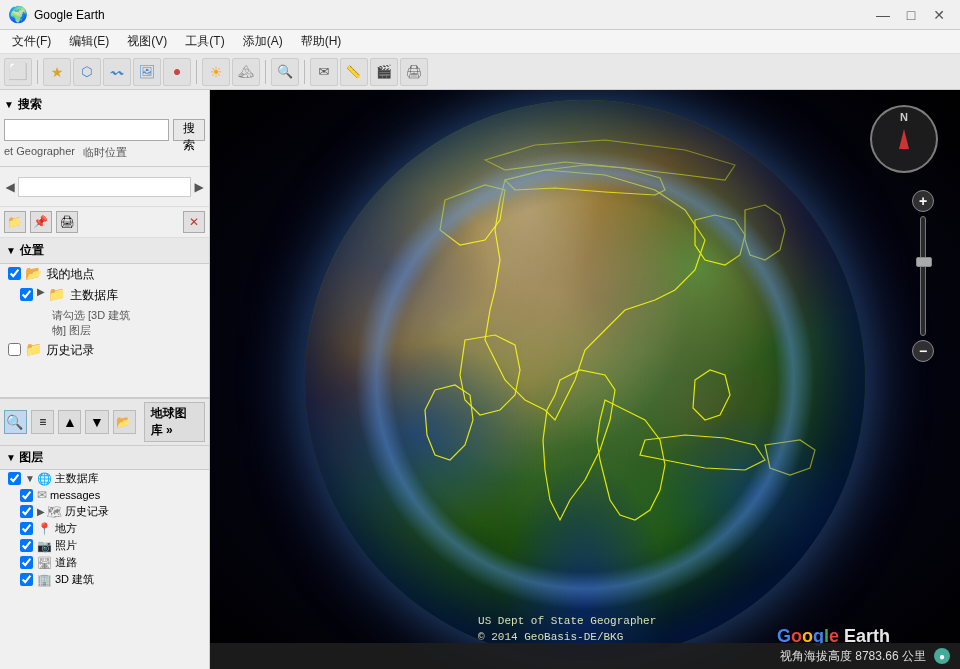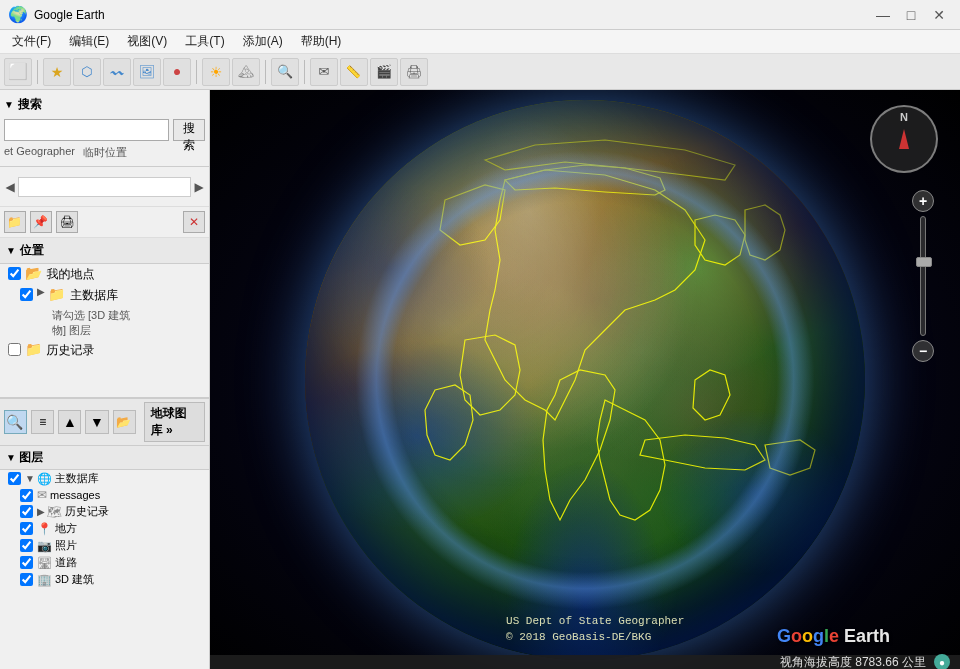--- a/index.html
+++ b/index.html
@@ -248,35 +248,34 @@
       width: 16px; height: 10px; background: #aaa; border: 1px solid #888;
       border-radius: 2px; position: absolute; left: -5px; top: 40px; cursor: pointer;
     }
 
     
     #attribution {
       position: absolute; bottom: 24px; left: 50%; transform: translateX(-60%);
       font-size: 11px; color: rgba(255,255,200,0.85);
       font-family: 'Courier New', monospace; line-height: 1.4; z-index: 10;
       text-align: left;
-      margin-left: 28px;
     }
 
     
     #ge-watermark {
       position: absolute; bottom: 22px; right: 70px; z-index: 10;
       font-size: 18px; font-weight: bold; color: rgba(255,255,255,0.9);
       text-shadow: 1px 1px 3px rgba(0,0,0,0.8);
       font-family: Arial, sans-serif;
     }
 
     
     #status-bar {
       position: absolute; bottom: 0; left: 0; right: 0;
-      height: 14px; background: rgba(30,30,30,0.9);
+      height: 26px; background: rgba(30,30,30,0.9);
       display: flex; align-items: center; justify-content: flex-end;
       padding: 0 10px; z-index: 10;
     }
     #status-text {
       color: #ddd; font-size: 12px; font-family: 'Microsoft YaHei', Arial;
     }
     #status-icon {
       width: 16px; height: 16px; border-radius: 50%;
       background: #4a9; margin-left: 8px; display: flex; align-items: center; justify-content: center;
       font-size: 10px; color: white;
@@ -543,21 +542,21 @@
     <div id="zoom-slider">
       <div class="zoom-btn">+</div>
       <div id="zoom-track">
         <div id="zoom-thumb"></div>
       </div>
       <div class="zoom-btn">−</div>
     </div>
 
     <div id="attribution">
       <div>US Dept of State Geographer</div>
-      <div>© 2018 GeoBasis-DE/BKG</div>
+      <div>© 2014 GeoBasis-DE/BKG</div>
     </div>
 
     <div id="ge-watermark">
       <span id="ge-logo-text">
         <span style="color:#4285F4;">G</span><span style="color:#EA4335;">o</span><span style="color:#FBBC05;">o</span><span style="color:#4285F4;">g</span><span style="color:#34A853;">l</span><span style="color:#EA4335;">e</span> Earth
       </span>
     </div>
 
     <div id="status-bar">
       <span id="status-text">

